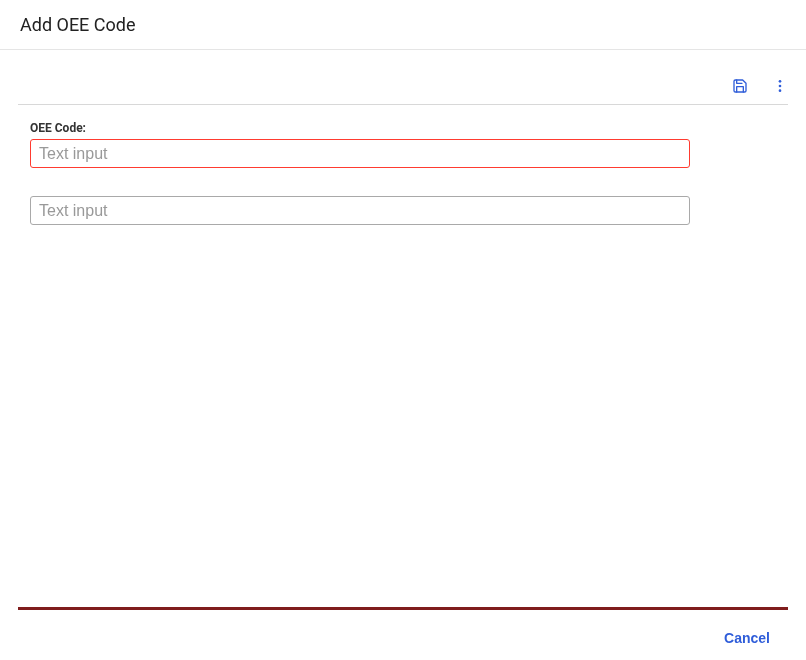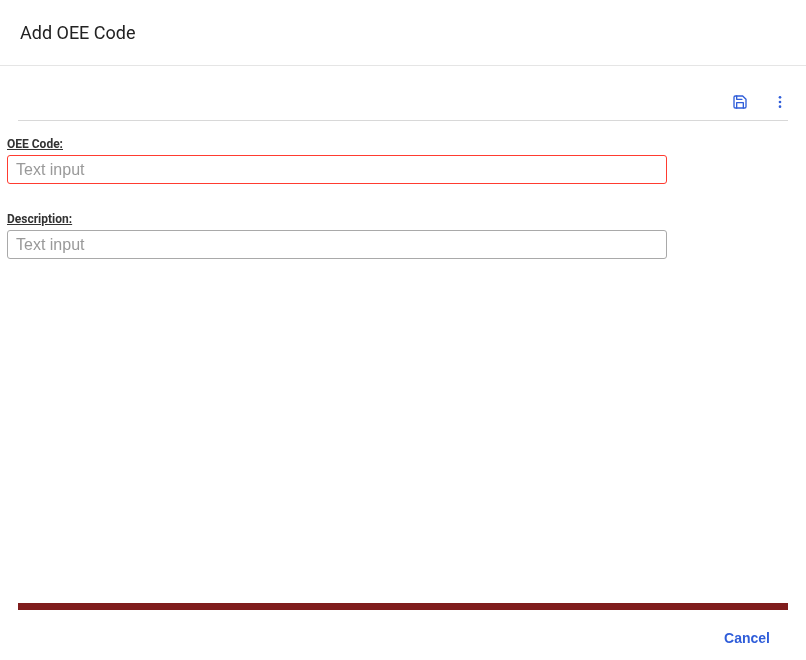--- a/index.html
+++ b/index.html
@@ -9,21 +9,21 @@
     }
     body {
       font-family: -apple-system, BlinkMacSystemFont, "Segoe UI", Roboto, "Helvetica Neue", Arial, sans-serif;
       background: #ffffff;
       color: #333;
       width: 806px;
       height: 660px;
       position: relative;
     }
     .header {
-      padding: 22px 20px;
+      padding: 14px 20px;
       border-bottom: 1px solid #e5e5e5;
     }
     .header-title {
       font-size: 18px;
       font-weight: 400;
       color: #222;
     }
     .toolbar-region {
       padding: 28px 18px 10px 18px;
       display: flex;
@@ -36,22 +36,21 @@
       display: inline-flex;
       align-items: center;
       justify-content: center;
     }
     .form-divider {
       border: none;
       border-top: 1px solid #d8d8d8;
       margin: 0 18px;
     }
     .form-region {
-      padding: 16px 7px;
-      text-decoration: underline;
+      padding: 16px 30px;
     }
     .form-group {
       margin-bottom: 28px;
     }
     .form-label {
       display: block;
       font-size: 12px;
       font-weight: 700;
       color: #333;
       margin-bottom: 4px;
@@ -77,21 +76,21 @@
     .error-text {
       font-size: 10px;
       color: #ff3b30;
       margin-top: 4px;
     }
     .footer {
       position: absolute;
       left: 0;
       right: 0;
       bottom: 0;
-      border-top: 7px solid #7f1d1d;
+      border-top: 3px solid #7f1d1d;
       margin: 0 18px;
       padding: 16px 10px 10px 0;
       display: flex;
       justify-content: flex-end;
     }
     .cancel-btn {
       color: #2f5dd9;
       font-size: 14px;
       font-weight: 700;
       cursor: pointer;
@@ -127,21 +126,20 @@
 <hr class="form-divider">
 
 <div class="form-region">
 
   <div class="form-group">
     <label class="form-label">OEE Code:</label>
     <input type="text" class="form-input error" placeholder="Text input" style="">
   </div>
 
   <div class="form-group">
-    <label class="form-label">Description:</label>
     <input type="text" class="form-input" placeholder="Text input" style="">
   </div>
 
 </div>
 
 <div class="footer">
   <button class="cancel-btn">Cancel</button>
 </div>
 
 </body></html>

